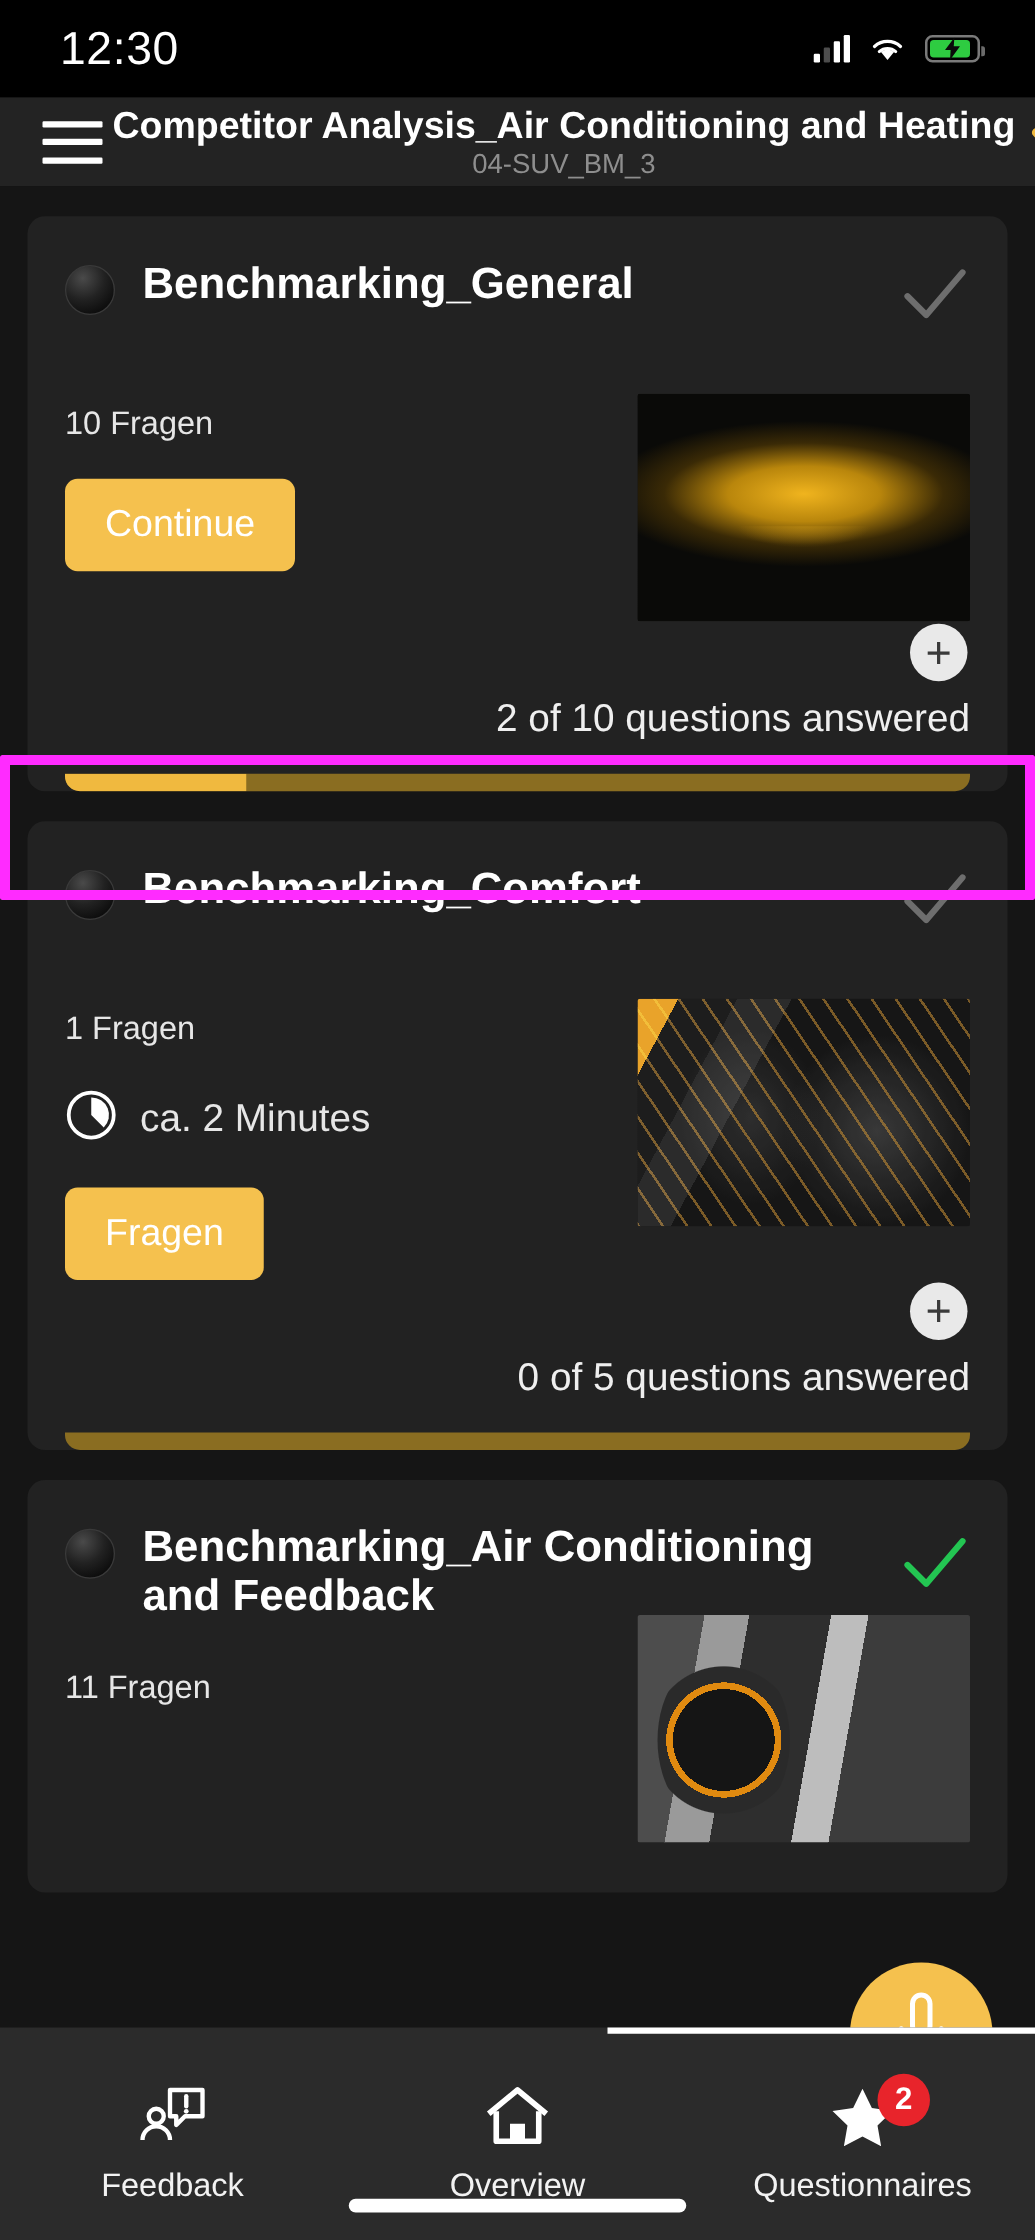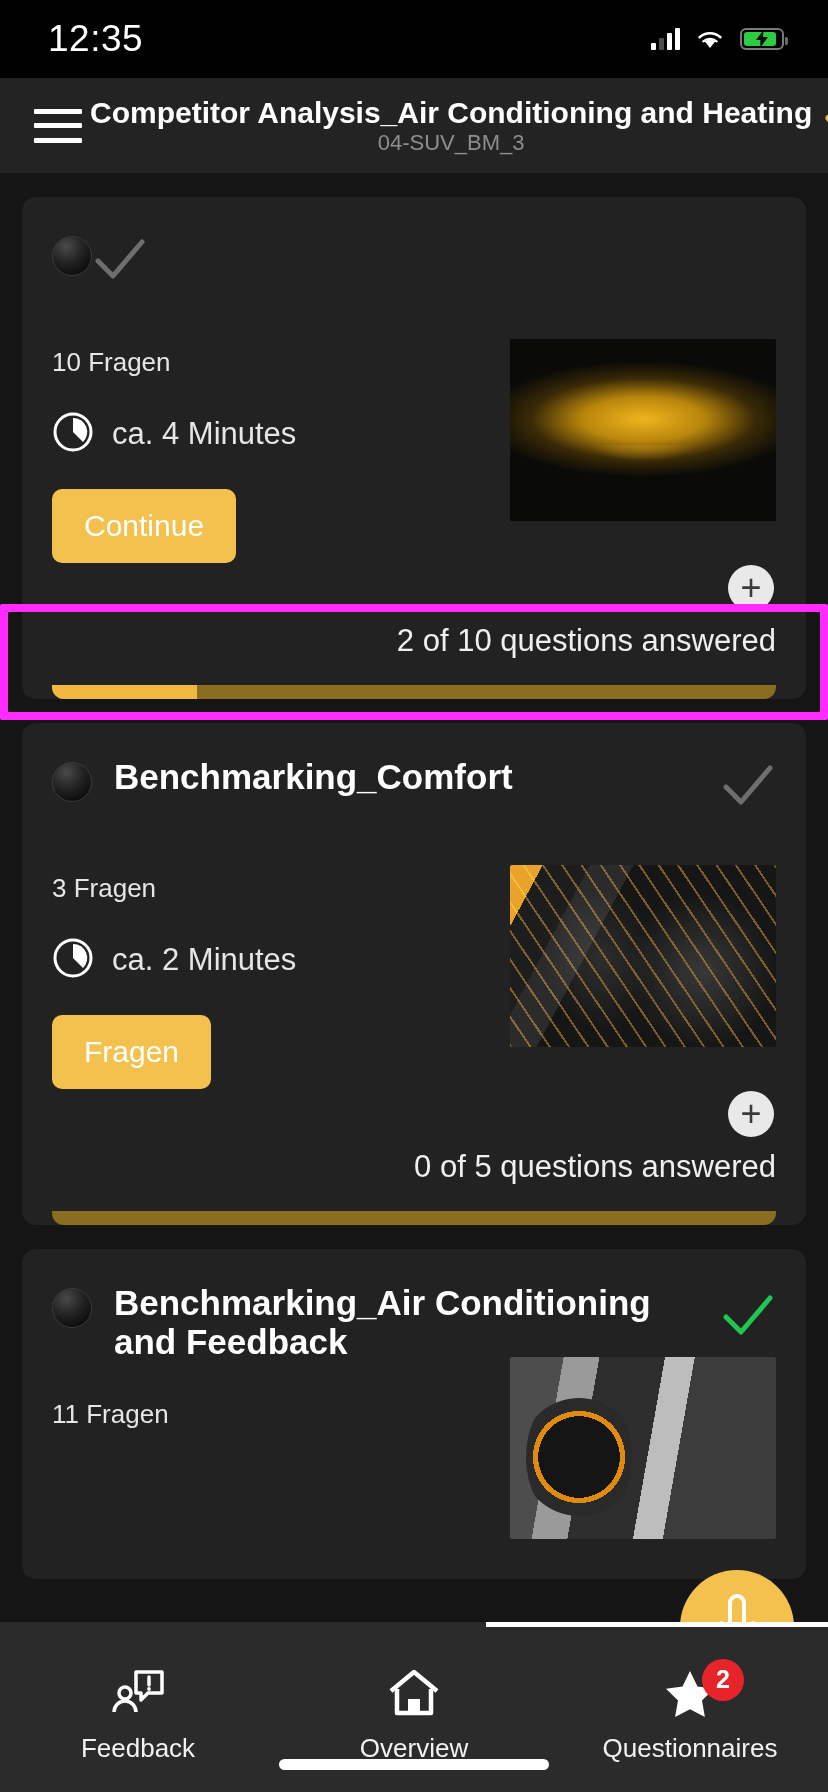--- a/index.html
+++ b/index.html
@@ -26,21 +26,21 @@
   .bars i:nth-child(3) { height: 17px; background: #fff; }
   .bars i:nth-child(4) { height: 22px; background: #fff; }
   .wifi svg { display: block; }
   .batt { position: relative; width: 44px; height: 22px; border: 2px solid #7a7a7a; border-radius: 6px; padding: 2px; }
   .batt::after { content:""; position:absolute; right:-6px; top:7px; width:3px; height:8px; background:#6a6a6a; border-radius:0 2px 2px 0; }
   .batt-fill { height: 100%; width: 88%; background: #2ecc41; border-radius: 3px; }
   .batt-bolt { position:absolute; left:50%; top:50%; transform: translate(-50%,-50%); }
 
   
   .header {
-    position: relative; height: 95px; background: #232323;
+    position: relative; height: 71px; background: #232323;
     display: flex; align-items: center; padding: 0 26px 0 34px;
   }
   .hamburger { width: 48px; height: 34px; display:flex; flex-direction: column; justify-content: space-between; cursor: pointer; flex: 0 0 auto; }
   .hamburger span { display: block; height: 5px; background: #fff; border-radius: 1px; }
   .htitles { flex: 1 1 auto; text-align: center; padding: 0 8px; }
   .htitle { color: #fff; font-size: 30px; font-weight: 700; line-height: 1.12; white-space: nowrap; }
   .hsub { color: #8e8e8e; font-size: 22px; margin-top: 2px; line-height: 1.1; }
   .hchev { flex: 0 0 auto; width: 50px; display:flex; align-items:center; justify-content:center; cursor:pointer; }
 
   
@@ -148,21 +148,21 @@
       linear-gradient(100deg,#4d4d4d 0 18%, #9a9a9a 18% 30%, #2e2e2e 30% 52%, #bdbdbd 52% 62%, #3c3c3c 62% 100%); position:relative; }
   .car3::after { content:""; position:absolute; left:6%; top:16%; width:40%; height:78%; border-radius:50%;
       background: radial-gradient(circle at 50% 50%, #151515 0 46%, #e08a10 46% 52%, #2a2a2a 52% 66%, rgba(0,0,0,0) 67%); }
 </style>
 </head>
 <body>
 
 <div class="phone">
 
   <div class="statusbar">
-    <div class="sb-time">12:35</div>
+    <div class="sb-time">12:30</div>
     <div class="sb-right">
       <div class="bars">
           <i></i>
           <i></i>
           <i></i>
           <i></i>
         </div>
       <div class="wifi">
         <svg width="32" height="24" viewBox="0 0 32 24">
             <path d="M16 21 l5.2-6.4a7.6 7.6 0 0 0-10.4 0z" fill="#fff"></path>
@@ -194,38 +194,30 @@
           <path d="M4 6 L20 22 L36 6" stroke="#f0b93f" stroke-width="7" fill="none" stroke-linecap="round" stroke-linejoin="round"></path>
         </svg>
     </div>
   </div>
 
   <div class="body">
 
     <div class="card">
       <div class="card-head">
         <div class="bullet"></div>
+        <div class="card-title">Benchmarking_General</div>
         <div class="check">
           <svg width="56" height="48" viewBox="0 0 56 48">
               <path d="M6 26 L21 41 L50 7" stroke="#6e6e6e" stroke-width="5" fill="none" stroke-linecap="round" stroke-linejoin="round"></path>
             </svg>
         </div>
       </div>
       <div class="card-body">
         <div class="card-left">
           <div class="qcount">10 Fragen</div>
-          <div class="durrow">
-            <span class="clock">
-              <svg width="42" height="42" viewBox="0 0 42 42">
-                  <circle cx="21" cy="21" r="18" stroke="#fff" stroke-width="3" fill="none"></circle>
-                  <path d="M21 21 L21 7 A14 14 0 0 1 31 31 Z" fill="#fff"></path>
-                </svg>
-            </span>
-            <span class="durtext">ca. 4 Minutes</span>
-          </div>
           <button class="cta">Continue</button>
         </div>
         <div class="thumb">
             <div class="car1"></div>
           </div>
       </div>
       <div class="plusrow">
         <button class="plusbtn">+</button>
       </div>
       <div class="answered">2 of 10 questions answered</div>
@@ -239,21 +231,21 @@
         <div class="bullet"></div>
         <div class="card-title">Benchmarking_Comfort</div>
         <div class="check">
           <svg width="56" height="48" viewBox="0 0 56 48">
               <path d="M6 26 L21 41 L50 7" stroke="#6e6e6e" stroke-width="5" fill="none" stroke-linecap="round" stroke-linejoin="round"></path>
             </svg>
         </div>
       </div>
       <div class="card-body">
         <div class="card-left">
-          <div class="qcount">3 Fragen</div>
+          <div class="qcount">1 Fragen</div>
           <div class="durrow">
             <span class="clock">
               <svg width="42" height="42" viewBox="0 0 42 42">
                   <circle cx="21" cy="21" r="18" stroke="#fff" stroke-width="3" fill="none"></circle>
                   <path d="M21 21 L21 7 A14 14 0 0 1 31 31 Z" fill="#fff"></path>
                 </svg>
             </span>
             <span class="durtext">ca. 2 Minutes</span>
           </div>
           <button class="cta">Fragen</button>

